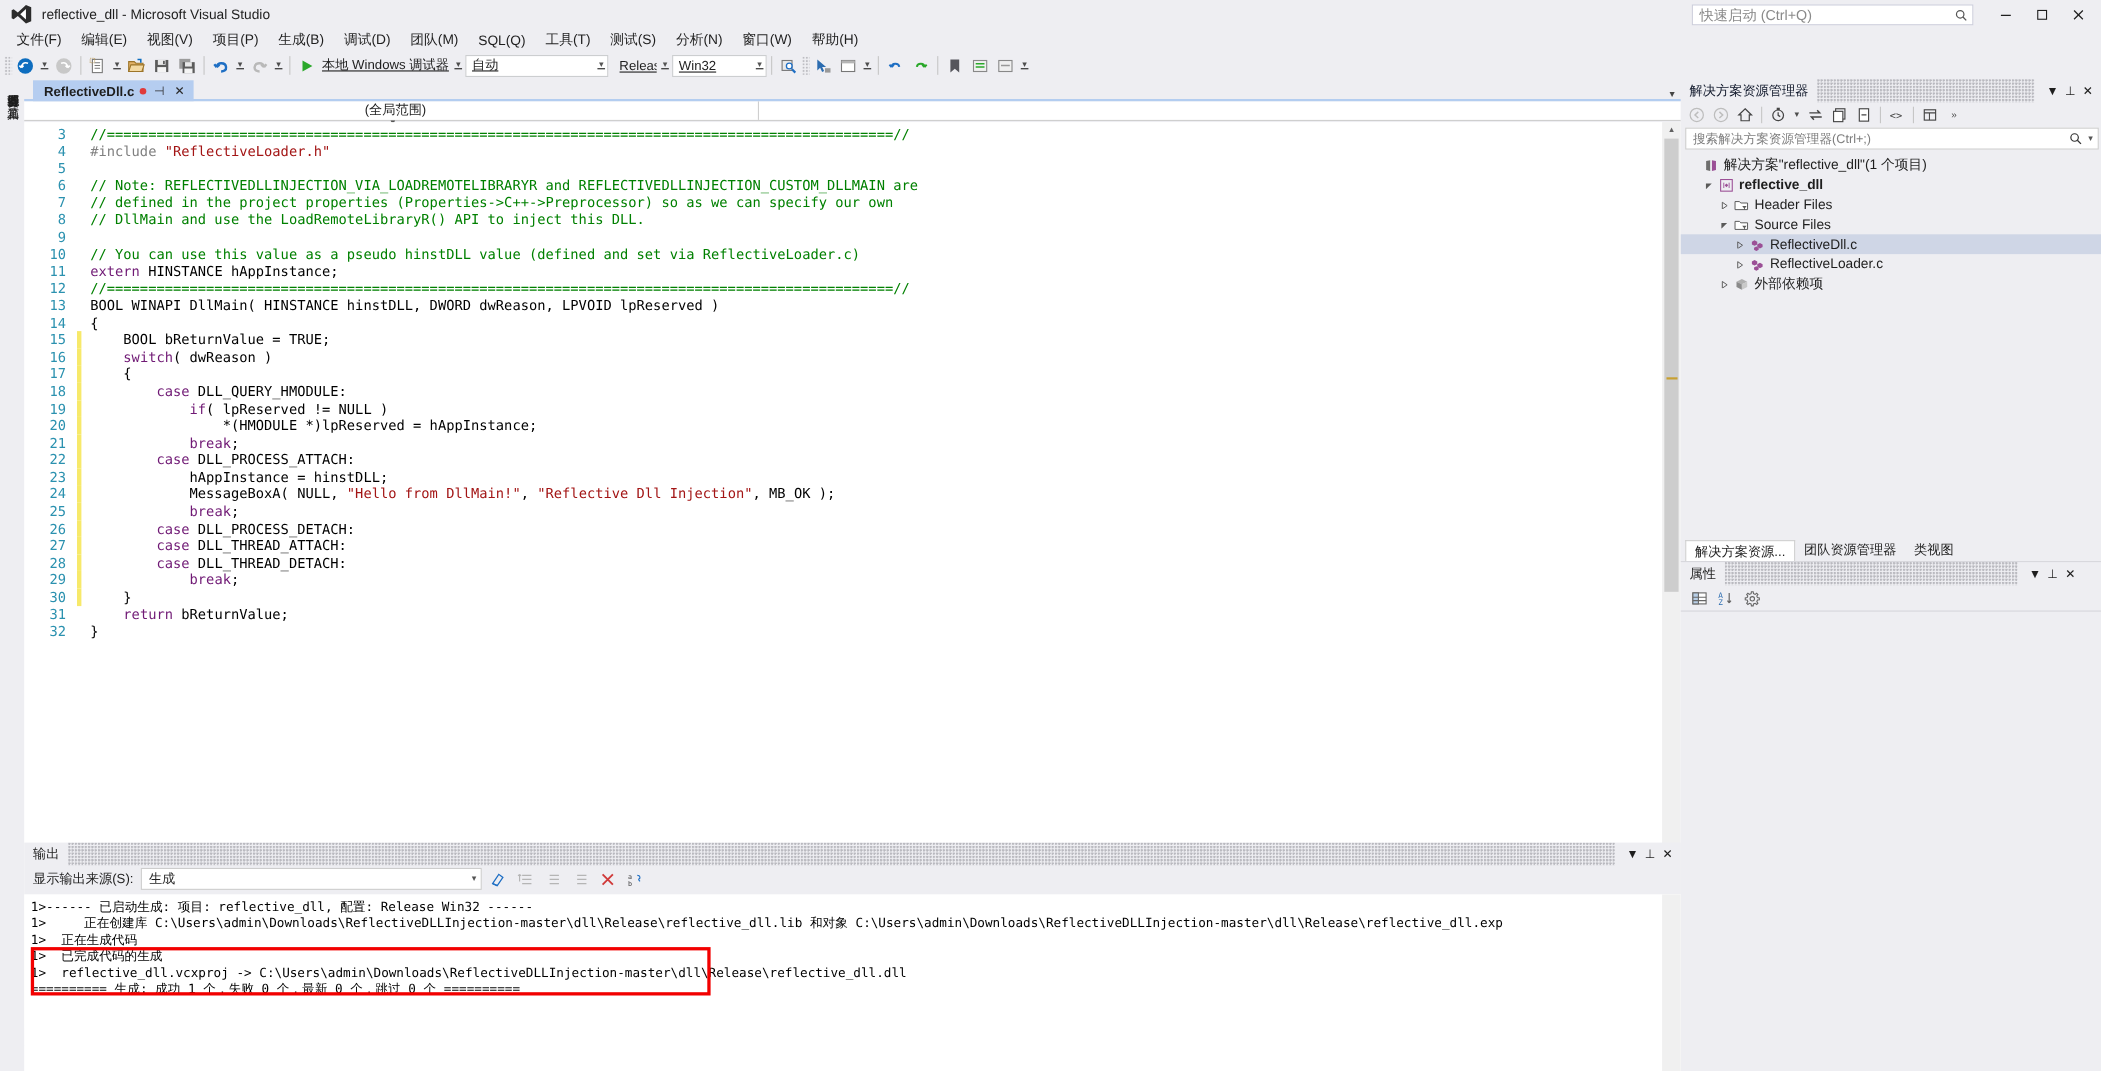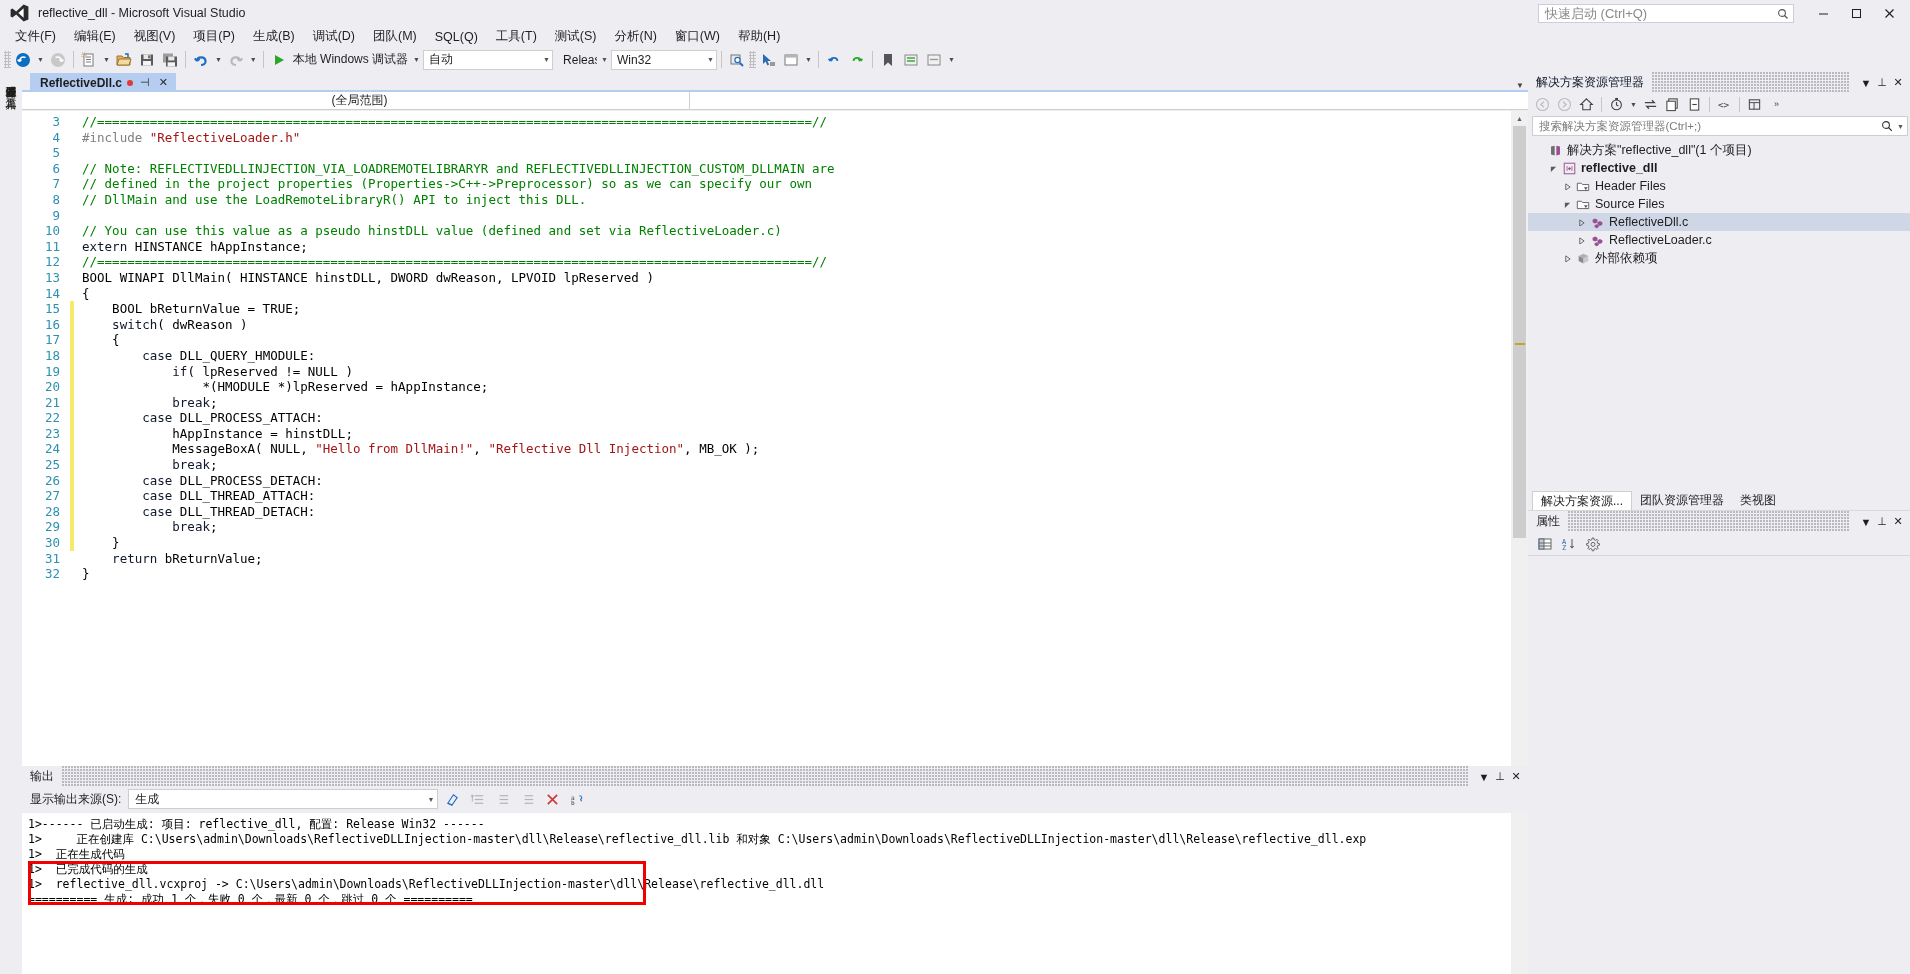--- a/index.html
+++ b/index.html
@@ -25,21 +25,21 @@
   }
   .quick-launch .ql-text { flex:1; }
   .win-btns { position:absolute; right:4px; top:2px; display:flex; gap:0; }
   .win-btn { width:33px; height:22px; display:flex; align-items:center; justify-content:center; color:#2b2b2b; font-size:13px; }
 
   
   .menubar { height:21px; display:flex; align-items:center; padding-left:6px; background:#eeeef2; }
   .menu-item { padding:2px 9px; font-size:12.5px; color:#1e1e1e; white-space:nowrap; }
 
   
-  .toolbar { height:25px; display:flex; align-items:center; background:#eeeef2; padding-left:4px; gap:1px; }
+  .toolbar { height:25px; display:flex; align-items:center; background:#eeeef2; padding-left:4px; gap:1px;text-decoration:underline; }
   .grip { width:7px; height:17px; background:
       radial-gradient(circle at 1.5px 1.5px, #b8b8bd 1px, transparent 1.2px) 0 0/3px 3px; opacity:.9; }
   .tb-btn { height:22px; min-width:22px; display:flex; align-items:center; justify-content:center; padding:0 2px; }
   .tb-sep { width:1px; height:17px; background:#c6c6c6; margin:0 3px; }
   .tb-caret { font-size:7px; color:#4d4d4d; padding:0 2px; }
   .tb-label { font-size:12px; color:#1e1e1e; padding:0 2px; white-space:nowrap; }
   .tb-combo {
     height:20px; border:1px solid #ccced0; background:#fff; display:flex;
     align-items:center; padding:0 2px 0 5px; font-size:12px; color:#1e1e1e;
   }
@@ -85,21 +85,21 @@
     margin:0; padding:3px 0 0 0;
     font-family:"DejaVu Sans Mono","Liberation Mono", monospace;
     font-size:12.5px; line-height:15.6px; color:#000;
     white-space:pre;
   }
   .ln { display:inline-block; width:48px; text-align:right; color:#2b91af; padding-right:10px;
         font-family:"DejaVu Sans Mono", monospace; }
   .gut { display:inline-block; width:4px; }
   .chg-y { background:#f7e96a; }
   .cmt { color:#008000; }
-  .kw  { color:#0f172a; }
+  .kw  { color:#701a75; }
   .str { color:#a31515; }
   .pp  { color:#808080; }
   .num { color:#000; }
 
   .code-vscroll { position:absolute; right:0; top:0; width:17px; bottom:15px; background:#f0f0f0; }
   .vs-thumb { position:absolute; left:2px; width:13px; background:#cdcdcd; }
   .vs-arrow { position:absolute; left:0; width:17px; height:15px; display:flex; align-items:center; justify-content:center; font-size:7px; color:#606060; }
   .code-hscroll { position:absolute; left:0; right:17px; bottom:0; height:15px; background:#f0f0f0; }
   .hs-thumb { position:absolute; top:2px; height:11px; background:#cdcdcd; }
   .marker-tick { position:absolute; right:3px; width:10px; height:2px; }
@@ -133,21 +133,21 @@
   .tnode.selected { background:#cfd6e6; }
   .tw { width:14px; display:flex; align-items:center; justify-content:center; font-size:7px; color:#5a5a5a; }
   .ticon { width:18px; display:flex; align-items:center; justify-content:center; }
   .tlabel { padding-left:3px; }
   .tlabel.bold { font-weight:bold; }
 
   .dock-tabs { height:20px; display:flex; align-items:flex-end; padding-left:4px; background:#eeeef2; }
   .dock-tab { height:19px; padding:0 8px; font-size:12px; display:flex; align-items:center; color:#1e1e1e; }
   .dock-tab.active { background:#fff; border:1px solid #cfcfcf; border-bottom:none; }
 
-  .props-head { height:21px; display:flex; align-items:center; padding:0 4px 0 8px; font-size:12px; }
+  .props-head { height:21px; display:flex; align-items:center; padding:0 20px 0 8px; font-size:12px; }
   .props-toolbar { height:24px; display:flex; align-items:center; gap:2px; padding-left:6px; border-bottom:1px solid #d6d6db; }
   .pbtn { width:22px; height:20px; display:flex; align-items:center; justify-content:center; }
 
   
   .output-panel { position:absolute; left:22px; right:382px; bottom:0; height:208px; background:#eeeef2; }
   .out-head { height:21px; display:flex; align-items:center; padding:0 4px 0 8px; font-size:12px; }
   .out-toolbar { height:24px; display:flex; align-items:center; gap:3px; padding-left:8px; font-size:12px; }
   .out-combo { width:310px; height:20px; border:1px solid #cdcdcd; background:#fff; display:flex;
     align-items:center; padding:0 3px 0 6px; font-size:12px; margin-left:4px;justify-content:flex-end; }
   .out-combo .ov { flex:1; }
@@ -302,21 +302,21 @@
   <div class="tb-combo" style="width:130px;">
     <span class="cv">自动</span>
     <span class="cc">▼</span>
   </div>
 
   <div class="tb-combo borderless" style="width:52px;margin-left:4px;">
     <span class="cv">Release</span>
     <span class="cc">▼</span>
   </div>
 
-  <div class="tb-combo" style="width:106px;">
+  <div class="tb-combo" style="width:86px;">
     <span class="cv">Win32</span>
     <span class="cc">▼</span>
   </div>
   <div class="tb-sep"></div>
 
   <div class="tb-btn">
     <svg width="16" height="16" viewBox="0 0 16 16">
       <rect x="2" y="3" width="9" height="9" fill="#e9e9e9" stroke="#777"></rect>
       <path d="M11 11 L14 14" stroke="#1f6fc4" stroke-width="2"></path>
       <circle cx="8.5" cy="8" r="2.6" fill="#fff" stroke="#1f6fc4" stroke-width="1.2"></circle>

